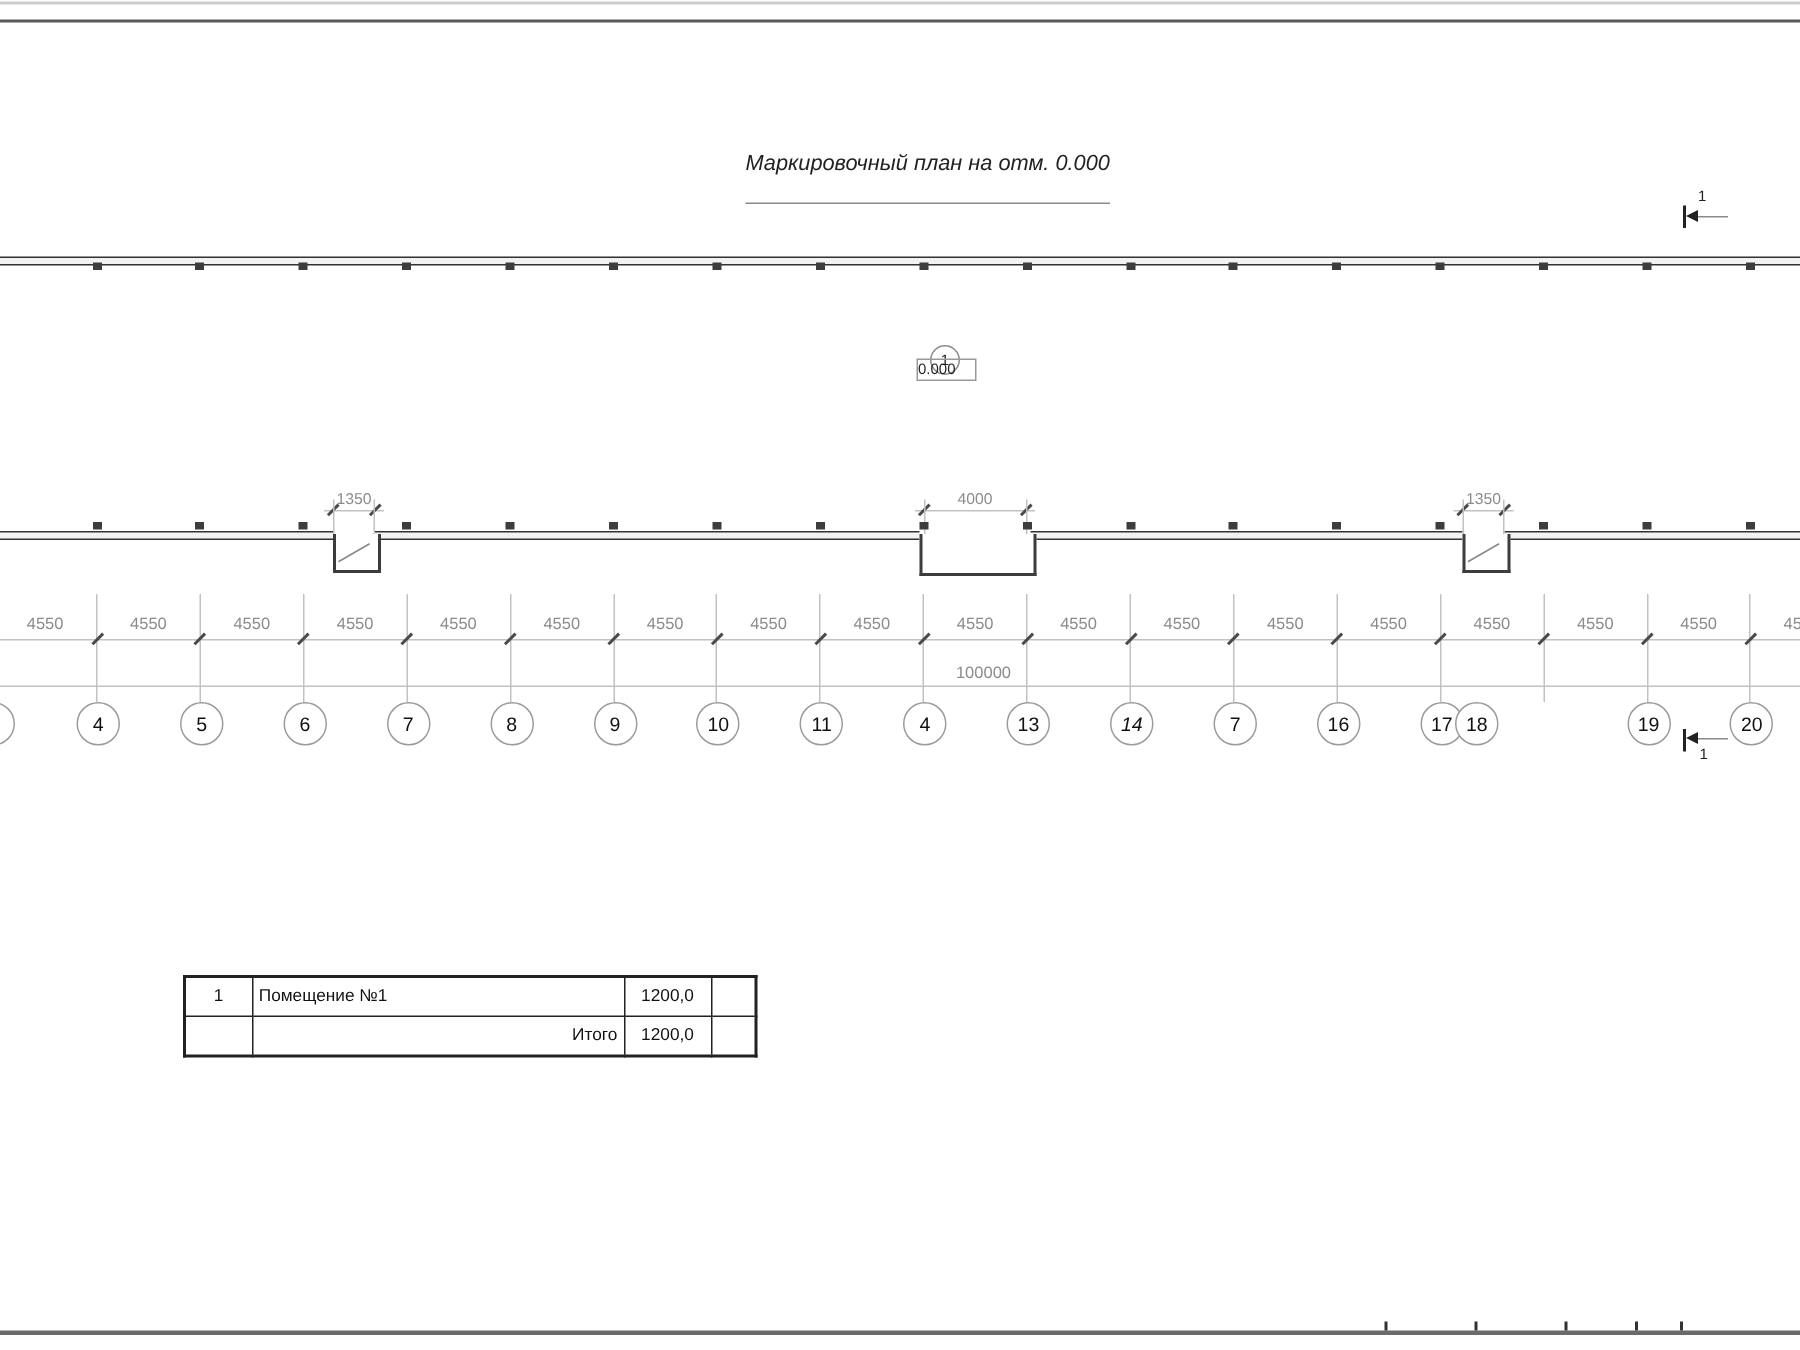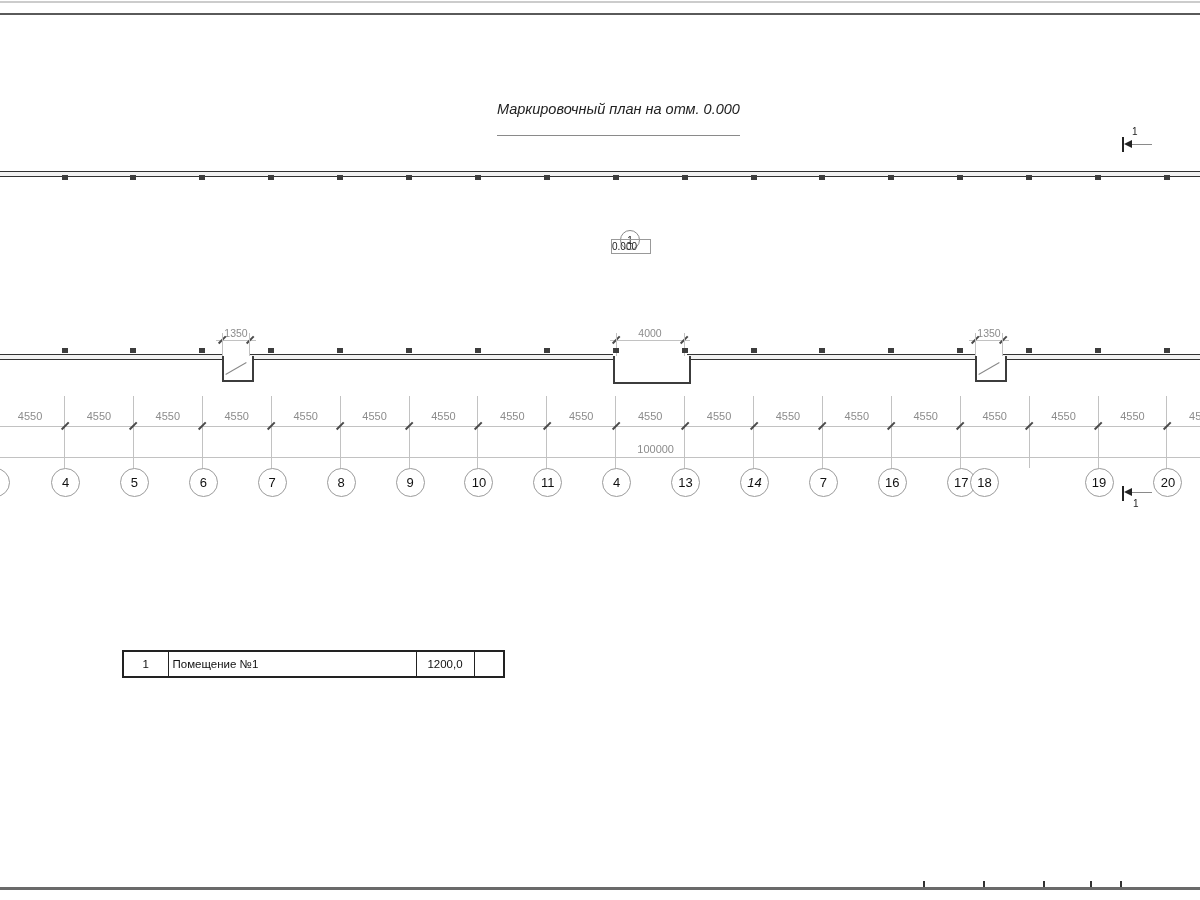--- a/index.html
+++ b/index.html
@@ -217,20 +217,26 @@
         <col style="width:58px;">
         <col style="width:30px;">
     </colgroup>
     <tbody>
     <tr style="height:26px;">
       <td class="c">1</td>
       <td>Помещение №1</td>
       <td class="c">1200,0</td>
       <td></td>
     </tr>
+    <tr style="height:27px;">
+      <td></td>
+      <td class="r">Итого</td>
+      <td class="c">1200,0</td>
+      <td></td>
+    </tr>
   </tbody>
     </table>
 
   <div class="abs" style="left:0;top:887px;width:1200px;height:3px;background:#6a6a6a;"></div>
   <div class="abs" style="left:923px;top:881px;width:1.5px;height:6px;background:#333;"></div>
   <div class="abs" style="left:983px;top:881px;width:1.5px;height:6px;background:#333;"></div>
   <div class="abs" style="left:1043px;top:881px;width:1.5px;height:6px;background:#333;"></div>
   <div class="abs" style="left:1090px;top:881px;width:1.5px;height:6px;background:#333;"></div>
   <div class="abs" style="left:1120px;top:881px;width:1.5px;height:6px;background:#333;"></div>
 

